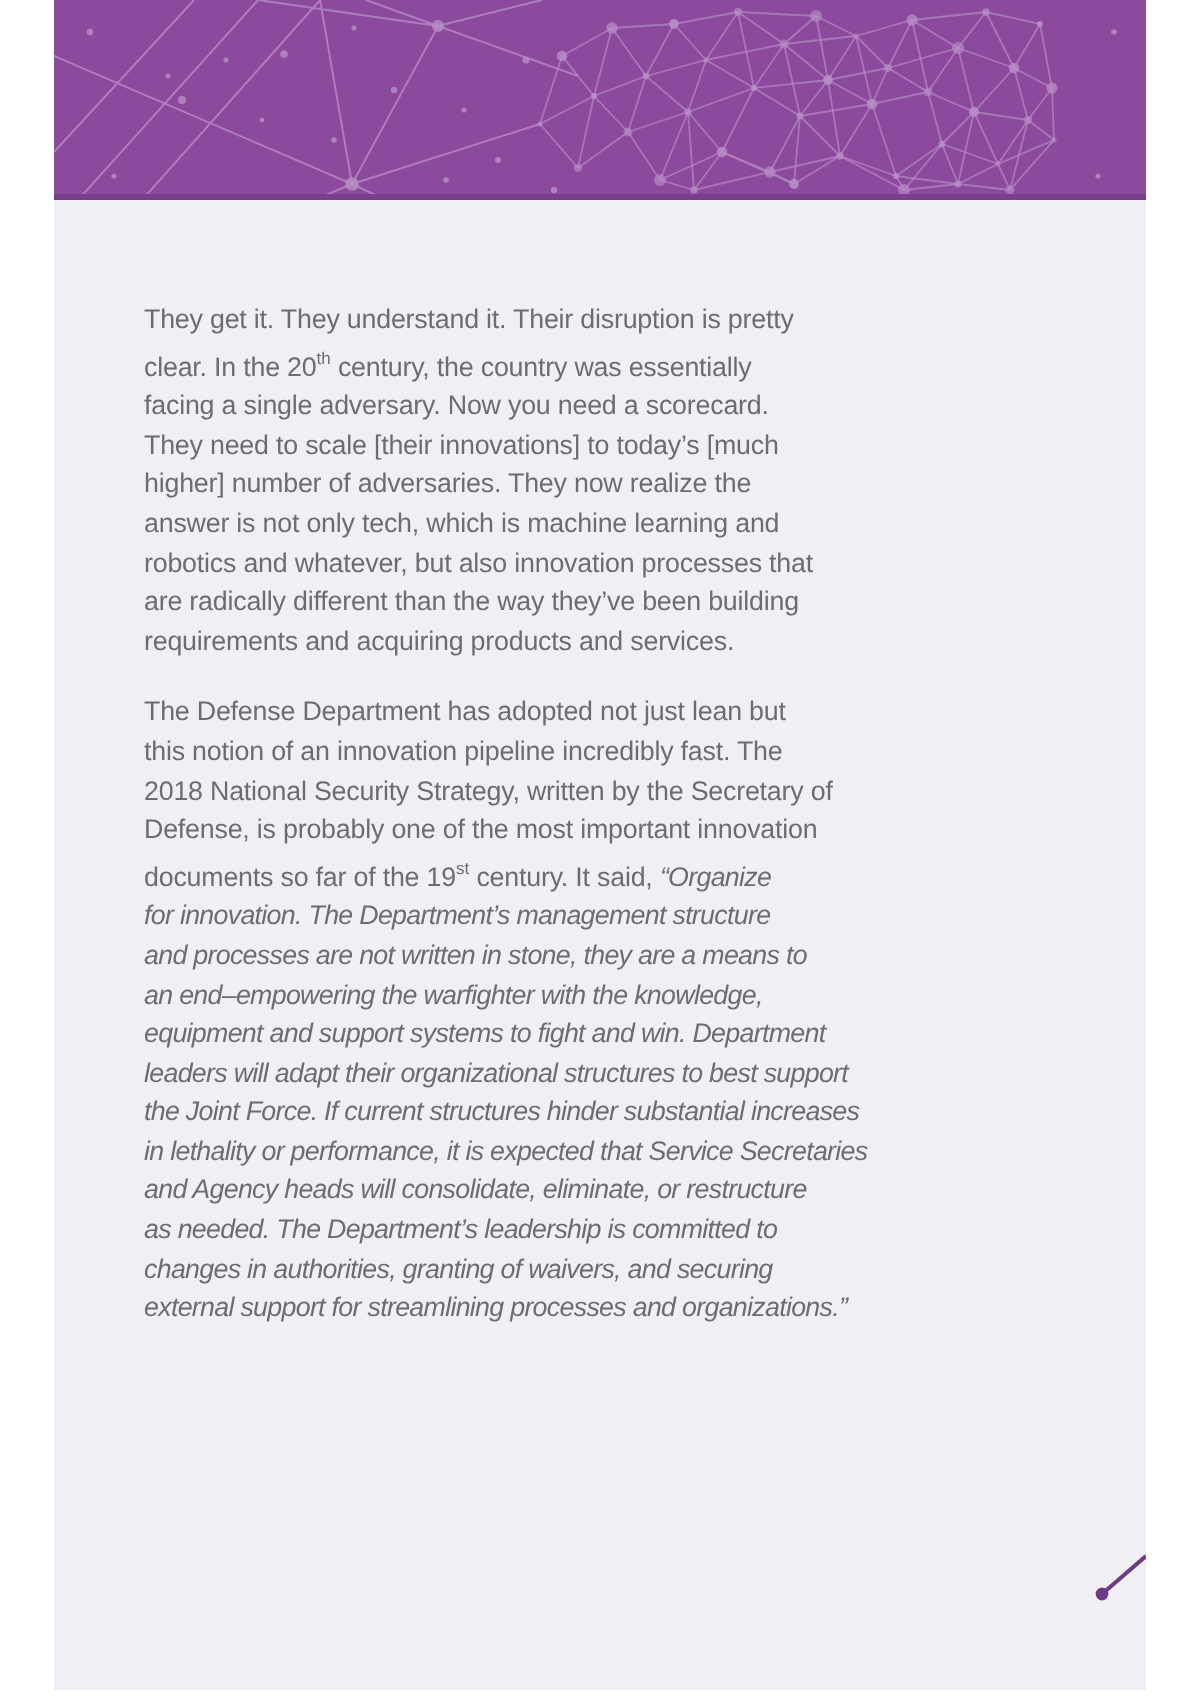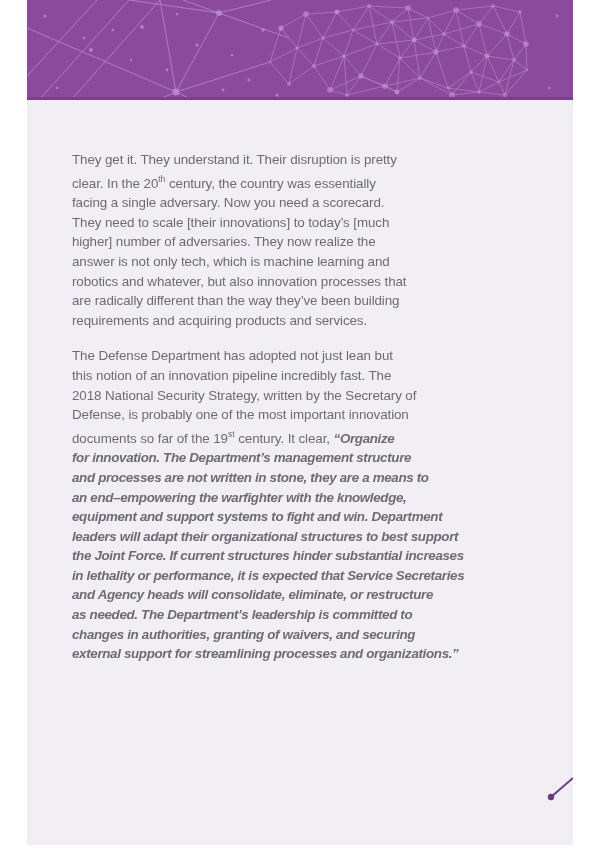--- a/index.html
+++ b/index.html
@@ -52,21 +52,20 @@
     margin-bottom: 16px;
   }
   .para sup {
     font-size: 8.5px;
     vertical-align: 6px;
     letter-spacing: 0;
   }
   .para em {
     font-style: italic;
     letter-spacing: -0.35px;
-    font-weight: bold;
   }
   .corner-deco {
     position: absolute;
     left: 510px;
     top: 768px;
     width: 36px;
     height: 36px;
   }
 </style>
 </head>
@@ -263,21 +262,21 @@
 higher] number of adversaries. They now realize the
 answer is not only tech, which is machine learning and
 robotics and whatever, but also innovation processes that
 are radically different than the way they’ve been building
 requirements and acquiring products and services.</span></p>
 
       <p class="para"><span>The Defense Department has adopted not just lean but
 this notion of an innovation pipeline incredibly fast. The
 2018 National Security Strategy, written by the Secretary of
 Defense, is probably one of the most important innovation
-documents so far of the 19</span><sup>st</sup><span> century. It clear, </span><em>“Organize
+documents so far of the 19</span><sup>st</sup><span> century. It said, </span><em>“Organize
 for innovation. The Department’s management structure
 and processes are not written in stone, they are a means to
 an end–empowering the warfighter with the knowledge,
 equipment and support systems to fight and win. Department
 leaders will adapt their organizational structures to best support
 the Joint Force. If current structures hinder substantial increases
 in lethality or performance, it is expected that Service Secretaries
 and Agency heads will consolidate, eliminate, or restructure
 as needed. The Department’s leadership is committed to
 changes in authorities, granting of waivers, and securing

